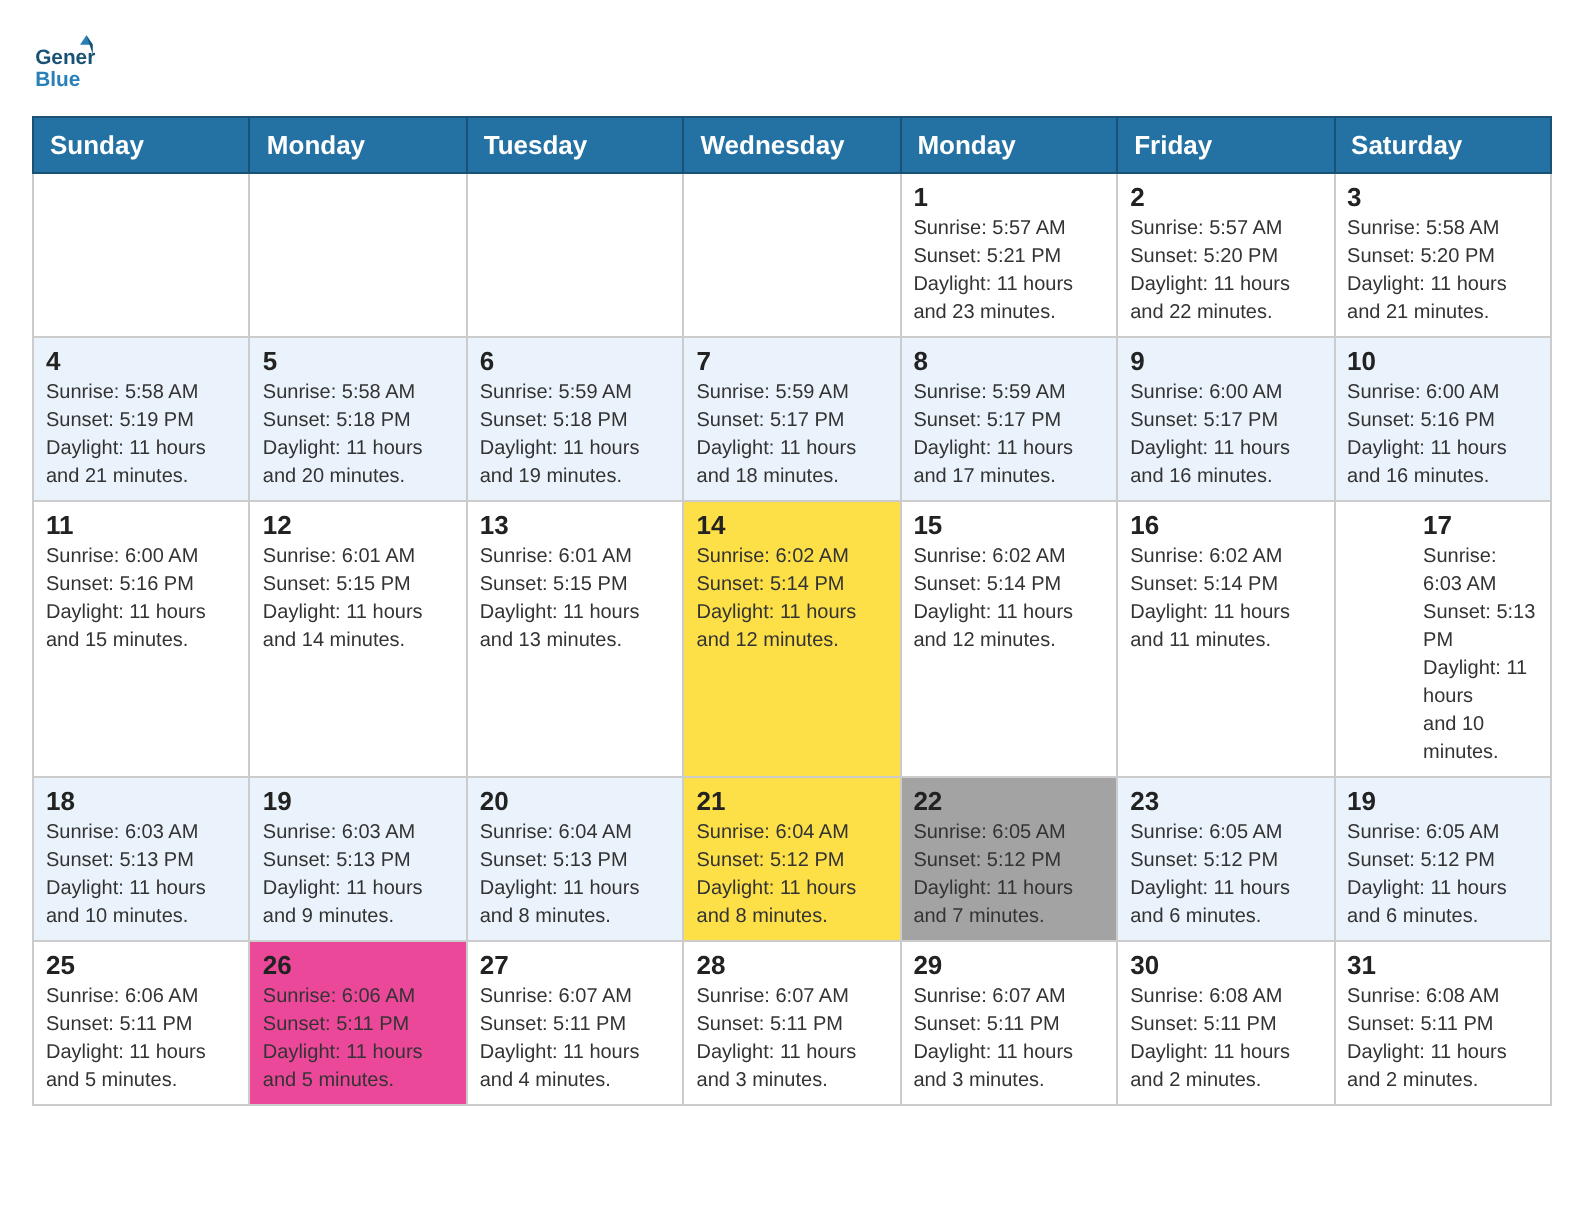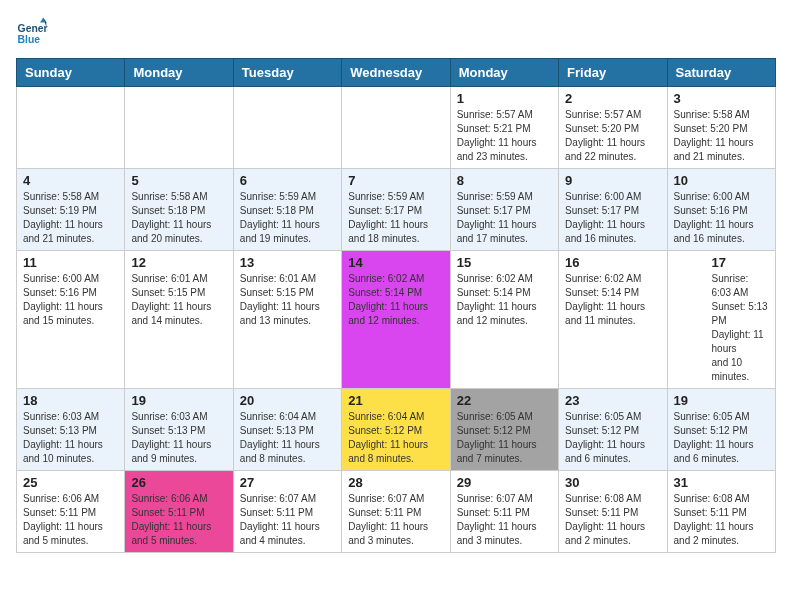--- a/index.html
+++ b/index.html
@@ -207,21 +207,21 @@
 Daylight: 11 hours
 and 14 minutes.</div>
         </td>
         <td style="background: rgb(255, 255, 255);">
           <div class="day-number">13</div>
           <div class="day-info" style="white-space: pre-line;">Sunrise: 6:01 AM
 Sunset: 5:15 PM
 Daylight: 11 hours
 and 13 minutes.</div>
         </td>
-        <td style="background: #d946ef;">
+        <td style="background: #fde047;">
           <div class="day-number">14</div>
           <div class="day-info" style="white-space: pre-line;">Sunrise: 6:02 AM
 Sunset: 5:14 PM
 Daylight: 11 hours
 and 12 minutes.</div>
         </td>
         <td style="background: rgb(255, 255, 255);">
           <div class="day-number">15</div>
           <div class="day-info" style="white-space: pre-line;">Sunrise: 6:02 AM
 Sunset: 5:14 PM

